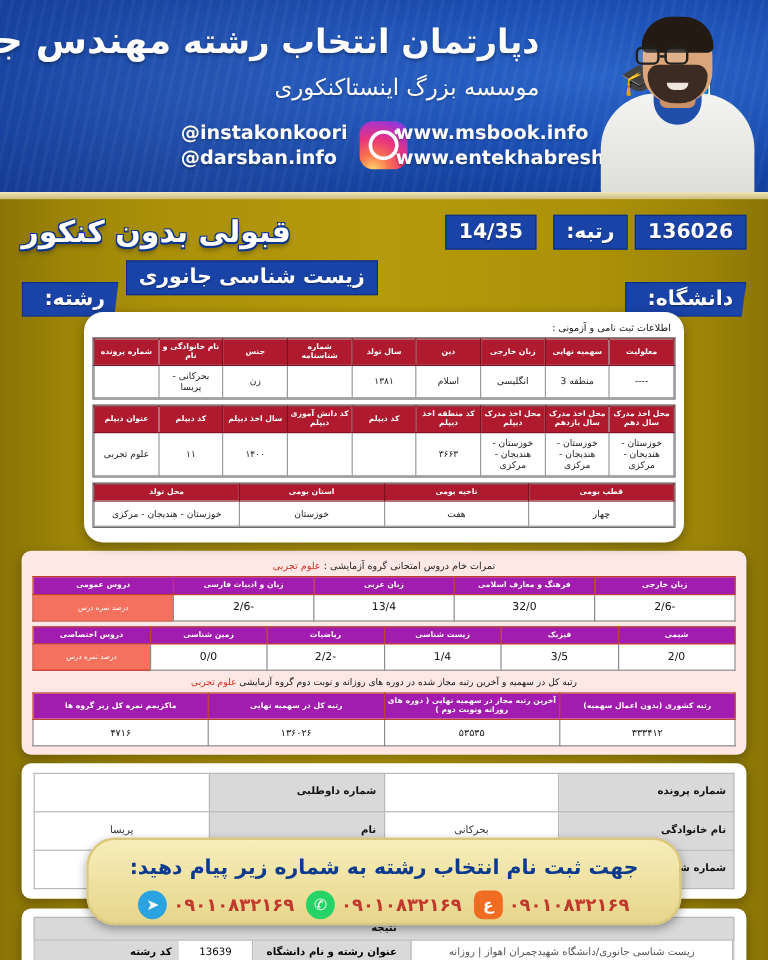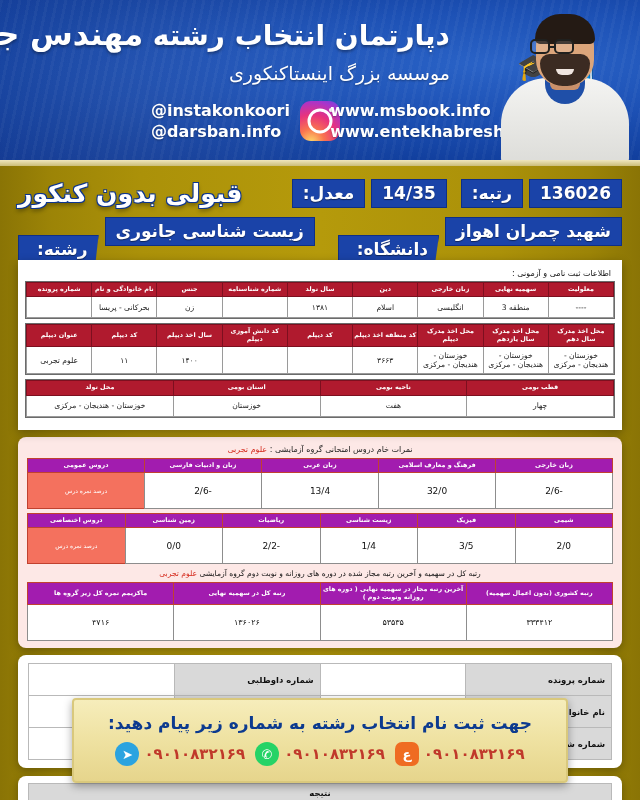--- a/index.html
+++ b/index.html
@@ -169,22 +169,22 @@
     border: 1px solid #0e2f86;
     text-shadow: 0 1px 1px rgba(0,0,0,.45);
   }
   .chip.lbl { background: #1a43a8; }
   .pair { display: flex; align-items: center; gap: 6px; }
   .group { display: flex; align-items: center; gap: 14px; }
   .chip.skew { clip-path: polygon(0 0, 100% 0, 96% 100%, 0 100%); padding-left: 18px; margin-top: 37px; }
 
   
   .doc-card {
-    position: relative; margin: 6px auto 0 auto; width: 604px;
-    background: #fff; border-radius: 0;
+    position: relative; margin: 6px auto 0 auto; width: 500px;
+    background: #fff; border-radius: 16px;
     box-shadow: 0 3px 9px rgba(0,0,0,.32);
     padding: 6px 7px 8px 7px; direction: rtl;
   }
   .sec-title {
     font-size: 8px; color: #111; text-align: right; padding: 3px 4px 3px 0;
   }
   table.t { width: 100%; border-collapse: collapse; table-layout: fixed; }
   table.t th {
     background: #b01a2e; color: #fff; font-size: 6.4px; font-weight: bold;
     border: 1px solid #7d0f1f; padding: 3px 1px; line-height: 1.15;
@@ -208,21 +208,21 @@
     text-align: center; font-size: 8px; color: #1b1b1b; padding: 3px 0 4px 0;
   }
   .pink-title .hl { color: #d52b1e; }
   table.p { width: 100%; border-collapse: collapse; table-layout: fixed; }
   table.p th {
     background: #a21caf; color: #fff; font-size: 6.4px; font-weight: bold;
     border: 1px solid #c1412f; padding: 3px 1px; text-align: center; line-height: 1.15;
   }
   table.p td {
     background: #fff; font-size: 9px; color: #111;
-    border: 1px solid #8d8d8d; padding: 3px 2px; text-align: center; height: 36px;
+    border: 1px solid #8d8d8d; padding: 3px 2px; text-align: center; height: 22px;
   }
   table.p td.lblcell {
     background: #f4715e; color: #fff; font-size: 6px; border-color: #c1412f;
   }
   .pink-mid { text-align: center; font-size: 7.6px; color: #111; padding: 5px 0 4px 0; }
   .pink-mid .hl { color: #d52b1e; }
   table.p2 td { font-size: 8px; letter-spacing: .3px; }
 
   
   .white-card {
@@ -250,23 +250,23 @@
   .res-row { display: flex; border: 1px solid #b9b9b9; border-top: none; }
   .res-cell { font-size: 8.5px; padding: 5px 6px; display: flex; align-items: center; }
   .rc-label { background: #d9d9d9; font-weight: bold; width: 120px; justify-content: flex-start; }
   .rc-code  { background: #fff; width: 62px; justify-content: center; border-right: 1px solid #b9b9b9; }
   .rc-mid   { background: #d9d9d9; font-weight: bold; width: 132px; justify-content: center; border-right: 1px solid #b9b9b9; }
   .rc-name  { background: #fff; flex: 1; color: #555; justify-content: center; border-right: 1px solid #b9b9b9; }
 
   
   .footer-wrap { position: absolute; left: 0; bottom: 0; width: 640px; height: 112px; }
   .footer-card {
-    position: absolute; left: 72px; top: 10px; width: 496px; height: 85px;
+    position: absolute; left: 72px; top: 10px; width: 496px; height: 73px;
     background: linear-gradient(180deg,#f6edbb 0%, #efe2a2 48%, #e6d58c 100%);
-    border-radius: 4px; box-shadow: 0 3px 8px rgba(0,0,0,.35);
+    border-radius: 24px; box-shadow: 0 3px 8px rgba(0,0,0,.35);
     border: 2px solid #d9c87c;
   }
   .cta {
     text-align: center; color: #0c3a8f; font-size: 17px; font-weight: bold;
     padding-top: 13px; direction: rtl; letter-spacing: -.2px;
   }
   .phones {
     display: flex; justify-content: center; align-items: center;
     gap: 10px; margin-top: 9px; direction: rtl;
   }
@@ -329,28 +329,26 @@
 
 <div class="banner">
   <div class="banner-row">
     <div class="group">
       <div class="pair">
         <span class="chip">136026</span>
         <span class="chip lbl">رتبه:</span>
       </div>
       <div class="pair">
         <span class="chip">14/35</span>
-        <span class="chip lbl">معدل:</span>
       </div>
     </div>
     <div class="big-title">قبولی بدون کنکور</div>
   </div>
   <div class="banner-row">
     <div class="pair">
-      <span class="chip">شهید چمران اهواز</span>
       <span class="chip lbl skew">دانشگاه:</span>
     </div>
     <div class="pair">
       <span class="chip">زیست شناسی جانوری</span>
       <span class="chip lbl skew">رشته:</span>
     </div>
   </div>
 </div>
 
 <div class="doc-card">

